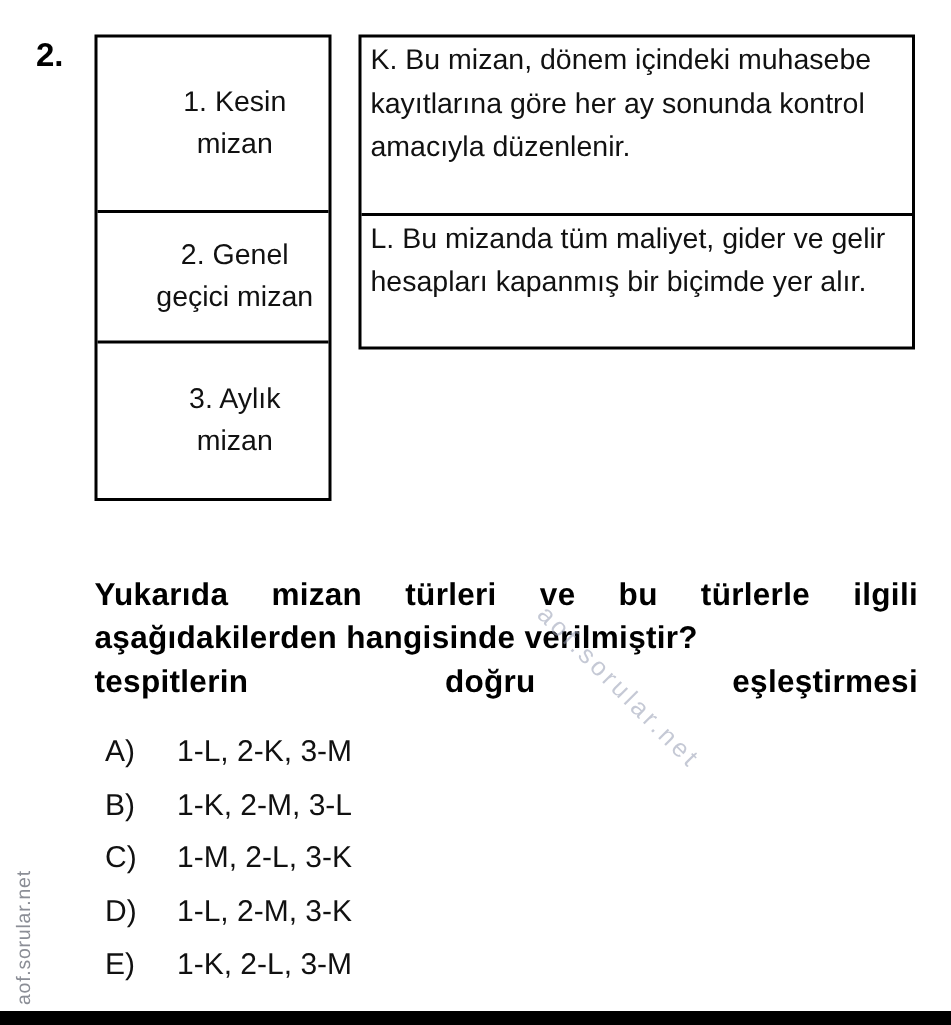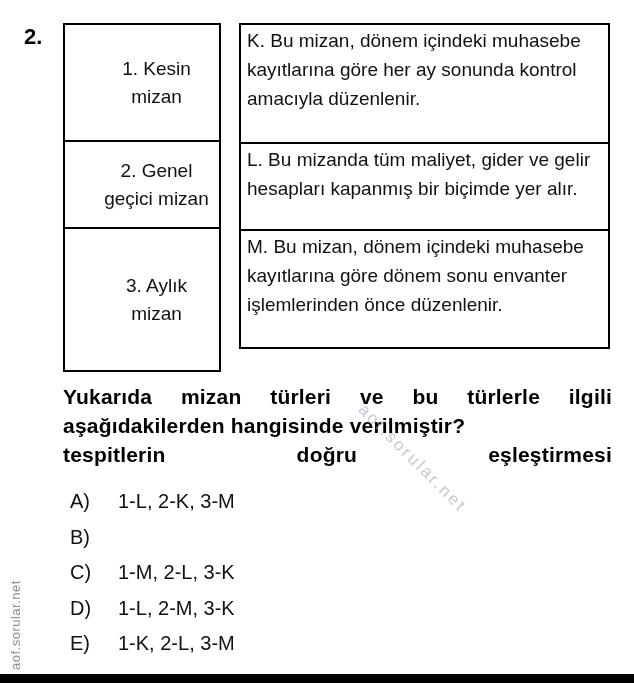--- a/index.html
+++ b/index.html
@@ -29,21 +29,21 @@
     display: flex; flex-direction: column;
     justify-content: center; align-items: center;
     text-align: center;
     font-size: 19px; line-height: 28px;
     border-bottom: 2px solid #000;
     padding-left: 29px;
   }
   .left-cell:last-child { border-bottom: none; }
   .lc-1 { height: 117px; }
   .lc-2 { height: 87px; }
-  .lc-3 { height: 141px; }
+  .lc-3 { height: 103px; }
 
   
   .right-table {
     position: absolute; left: 239px; top: 23px;
     width: 371px; box-sizing: border-box;
     border: 2px solid #000;
   }
   .right-cell {
     box-sizing: border-box;
     font-size: 19px; line-height: 29px;
@@ -120,36 +120,36 @@
     </div>
     <div class="left-cell lc-3">
       <span>3. Aylık</span>
       <span>mizan</span>
     </div>
   </div>
 
   <div class="right-table">
     <div class="right-cell rc-k">K. Bu mizan, dönem içindeki muhasebe kayıtlarına göre her ay sonunda kontrol amacıyla düzenlenir.</div>
     <div class="right-cell rc-l">L. Bu mizanda tüm maliyet, gider ve gelir hesapları kapanmış bir biçimde yer alır.</div>
-    <div class="right-cell rc-m">M. Bu mizan, dönem içindeki muhasebe kayıtlarına göre dönem sonu envanter işlemlerinden önce düzenlenir.</div>
   </div>
 
   <div class="stem">
     <div class="stem-line justify">Yukarıda mizan türleri ve bu türlerle ilgili</div>
     <div class="stem-line">aşağıdakilerden hangisinde verilmiştir?</div>
     <div class="stem-line justify">tespitlerin doğru eşleştirmesi</div>
   </div>
 
   <div class="options">
     <div class="option-row">
       <span class="opt-letter">A)</span>
       <span class="opt-text">1-L, 2-K, 3-M</span>
     </div>
     <div class="option-row">
       <span class="opt-letter">B)</span>
+      <span class="opt-text">1-K, 2-M, 3-L</span>
     </div>
     <div class="option-row">
       <span class="opt-letter">C)</span>
       <span class="opt-text">1-M, 2-L, 3-K</span>
     </div>
     <div class="option-row">
       <span class="opt-letter">D)</span>
       <span class="opt-text">1-L, 2-M, 3-K</span>
     </div>
     <div class="option-row">

